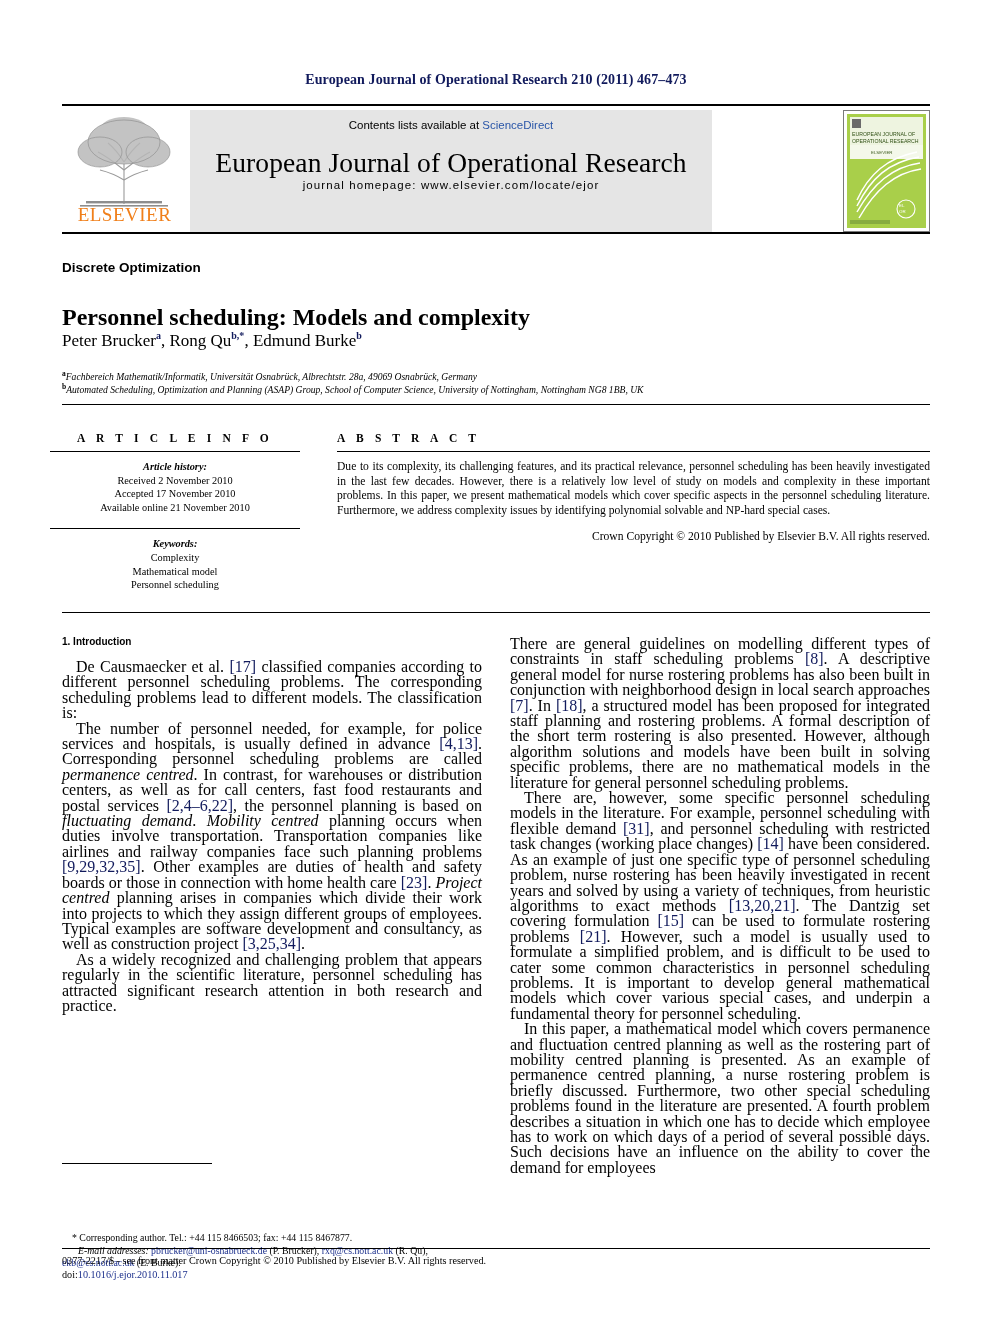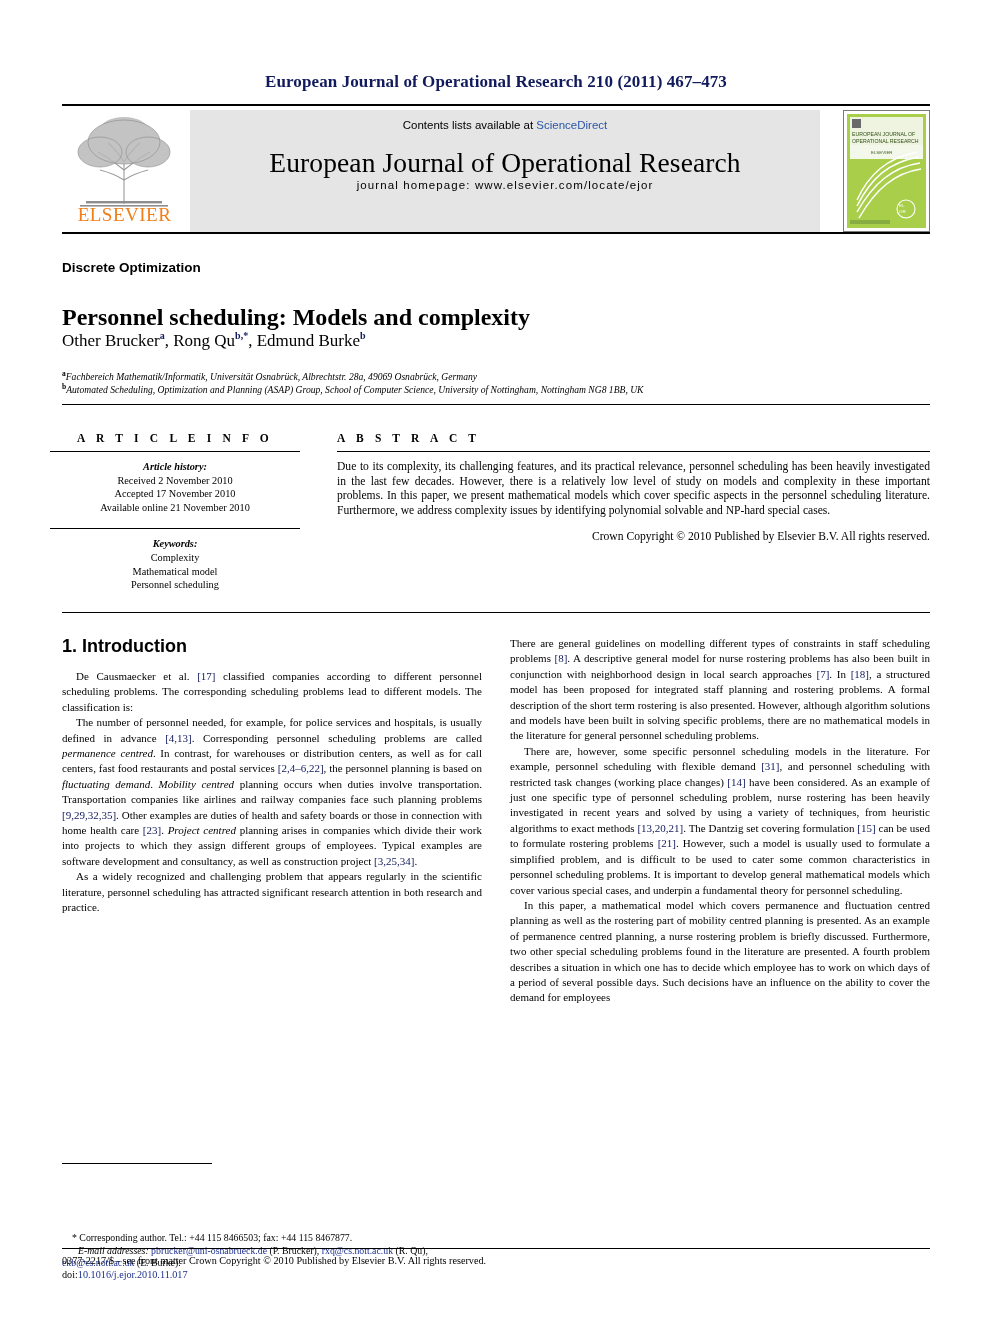--- a/index.html
+++ b/index.html
@@ -11,39 +11,39 @@
     color: #000000;
     position: relative;
     overflow: hidden;
   }
   .page { position: absolute; left: 0; top: 0; width: 992px; height: 1323px; }
 
   
   .running-head {
     position: absolute; left: 0; top: 72px; width: 992px;
     text-align: center;
-    font-size: 17px; font-weight: bold; letter-spacing: .1px;
+    font-size: 14px; font-weight: bold; letter-spacing: .1px;
     color: #111a5c;
   }
 
   
   .masthead {
     position: absolute; left: 62px; top: 104px; width: 868px; height: 130px;
     border-top: 2.5px solid #000; border-bottom: 2.5px solid #000;
   }
   .elsevier-logo {
     position: absolute; left: 0px; top: 6px; width: 125px; height: 120px;
   }
   .elsevier-word {
     position: absolute; left: 0px; top: 98px; width: 125px;
     text-align: center; font-size: 19px; letter-spacing: .5px;
     color: #f07f1a; font-family: "Liberation Serif", serif;
   }
   .contents-band {
-    position: absolute; left: 128px; top: 4px; width: 630px; height: 122px;
+    position: absolute; left: 128px; top: 4px; width: 522px; height: 122px;
     background: #e5e5e5;
     text-align: center;
   }
   .contents-line {
     margin-top: 9px; font-size: 11.5px;
     font-family: "Liberation Sans", sans-serif;
   }
   .sd-link { color: #2a56a8; }
   .journal-title {
     margin-top: 16px; font-size: 27.5px; letter-spacing: .1px;
@@ -109,27 +109,27 @@
   .rule-under-abs {
     position: absolute; left: 62px; top: 612px; width: 868px;
     border-top: 1px solid #000;
   }
 
   
   .col { position: absolute; top: 636px; width: 420px; }
   .col.left  { left: 62px; }
   .col.right { left: 510px; }
   .col p {
-    margin: 0 0 0 0; font-size: 11px; line-height: 15.4px;
+    margin: 0 0 0 0; font-size: 16px; line-height: 15.4px;
     text-align: justify; text-indent: 14px;
     font-family: "Liberation Serif", serif;
   }
   .col p.noindent { text-indent: 0; }
   .col h2 {
-    margin: 0 0 12px 0; font-size: 18px; font-weight: bold;
+    margin: 0 0 12px 0; font-size: 10px; font-weight: bold;
     font-family: "Liberation Sans", sans-serif;
   }
   .ref { color: #111a5c; }
   .col ul.dashlist {
     list-style: none; margin: 12px 0 12px 0; padding-left: 8px;
     font-size: 12.6px; line-height: 16px;
   }
   .col ul.dashlist li:before { content: "\2013\00a0"; }
 
   
@@ -221,21 +221,21 @@
         </g>
         <text x="52" y="93" font-family="Liberation Sans, sans-serif" font-size="4.4" fill="#ffffff">EL</text>
         <text x="52" y="99" font-family="Liberation Sans, sans-serif" font-size="4.4" fill="#ffffff">OR</text>
         <rect x="3" y="106" width="40" height="4" fill="#6c8f3a" opacity="0.55"></rect>
       </svg>
     </div>
   </div>
 
   <div class="section-flag">Discrete Optimization</div>
   <h1 class="paper-title">Personnel scheduling: Models and complexity</h1>
-  <div class="authors"><span>Other Brucker</span><sup>a</sup>, <span>Rong Qu</span><sup>b,*</sup>, <span>Edmund Burke</span><sup>b</sup></div>
+  <div class="authors"><span>Peter Brucker</span><sup>a</sup>, <span>Rong Qu</span><sup>b,*</sup>, <span>Edmund Burke</span><sup>b</sup></div>
   <div class="affil a"><sup>a</sup><span>Fachbereich Mathematik/Informatik, Universität Osnabrück, Albrechtstr. 28a, 49069 Osnabrück, Germany</span></div>
   <div class="affil b"><sup>b</sup><span>Automated Scheduling, Optimization and Planning (ASAP) Group, School of Computer Science, University of Nottingham, Nottingham NG8 1BB, UK</span></div>
   <div class="rule-under-title"></div>
 
   <div class="info-col">
     <div class="head-spaced">A R T I C L E    I N F O</div>
     <div class="thin-rule"></div>
     <div class="info-group">
       <div class="lbl">Article history:</div>
       <div>Received 2 November 2010</div>

